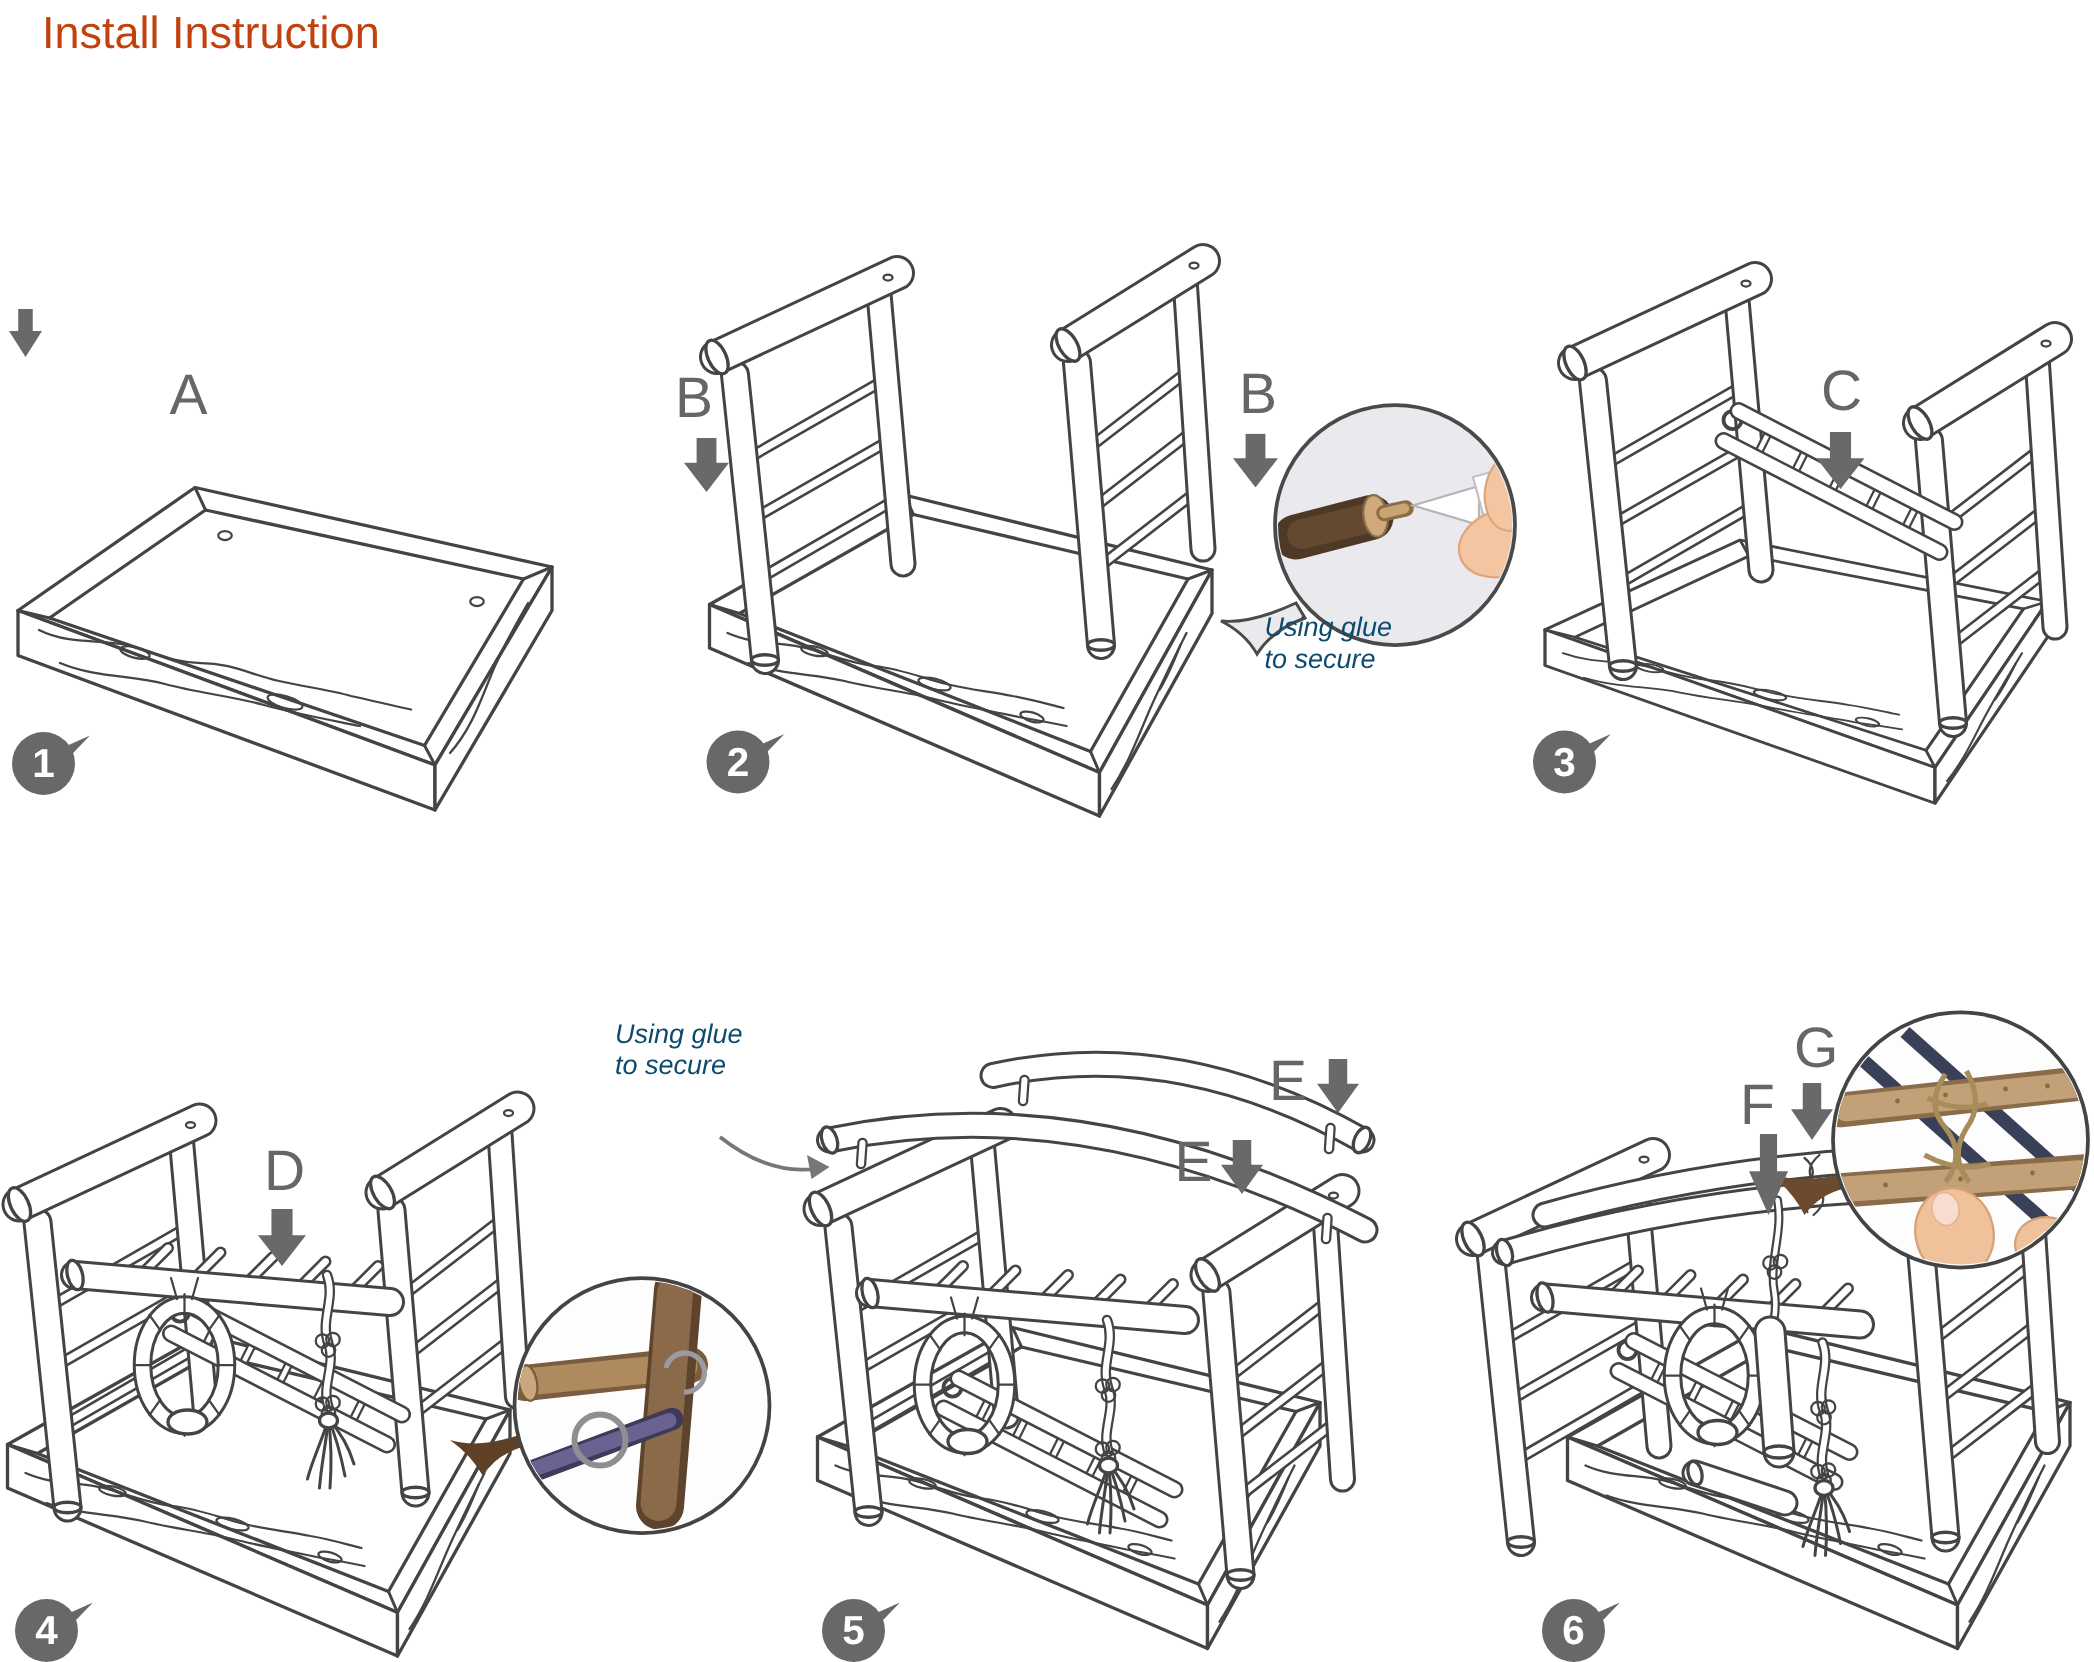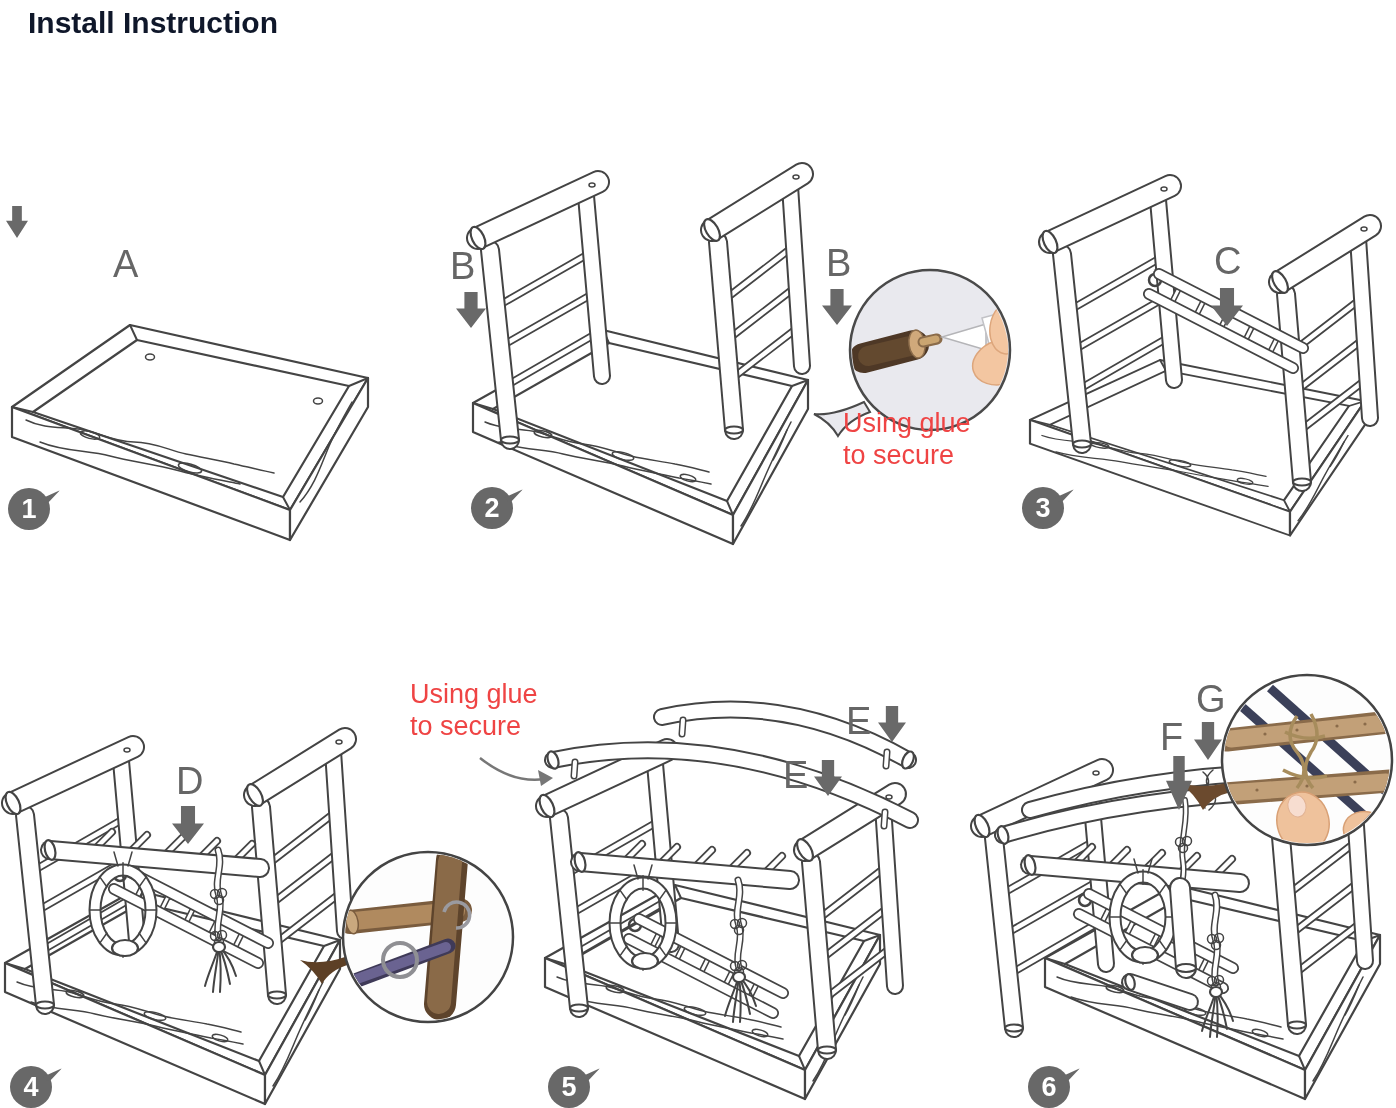--- a/index.html
+++ b/index.html
@@ -1,20 +1,20 @@
 <!DOCTYPE html>
 <html><head>
 <meta charset="utf-8">
 <style>
   html,body{margin:0;padding:0;background:#fff;}
   .stage{position:relative;width:1396px;height:1108px;background:#fff;overflow:hidden;
          font-family:"Liberation Sans",sans-serif;}
-  .title{position:absolute;left:28px;top:6px;font-size:30px;font-weight:700;color:#0f172a;}
+  .title{position:absolute;left:28px;top:6px;font-size:30px;font-weight:400;color:#c2410c;}
   .plabel{position:absolute;font-size:38px;font-weight:400;color:#666;line-height:1;}
-  .note{position:absolute;font-size:27px;color:#ef4444;line-height:1.18;white-space:nowrap;}
+  .note{position:absolute;font-size:18px;color:#0c4a6e;line-height:1.18;white-space:nowrap;font-style:italic;}
   .arrow{position:absolute;background:#696969;
          clip-path:polygon(28% 0,72% 0,72% 46%,100% 46%,50% 100%,0 46%,28% 46%);}
   .badge{position:absolute;width:42px;height:42px;border-radius:50%;background:#686868;
          color:#fff;display:flex;align-items:center;justify-content:center;
          font-size:27px;font-weight:700;}
   .badge::after{content:"";position:absolute;right:-9px;top:1px;width:18px;height:15px;
          background:#686868;clip-path:polygon(0 75%,100% 0,40% 100%);transform:rotate(8deg);}
   svg.fig{position:absolute;overflow:visible;}
   .d{stroke:#444;fill:none;stroke-linecap:round;stroke-linejoin:round;}
   .w{stroke:#fff;fill:none;stroke-linecap:round;stroke-linejoin:round;}

